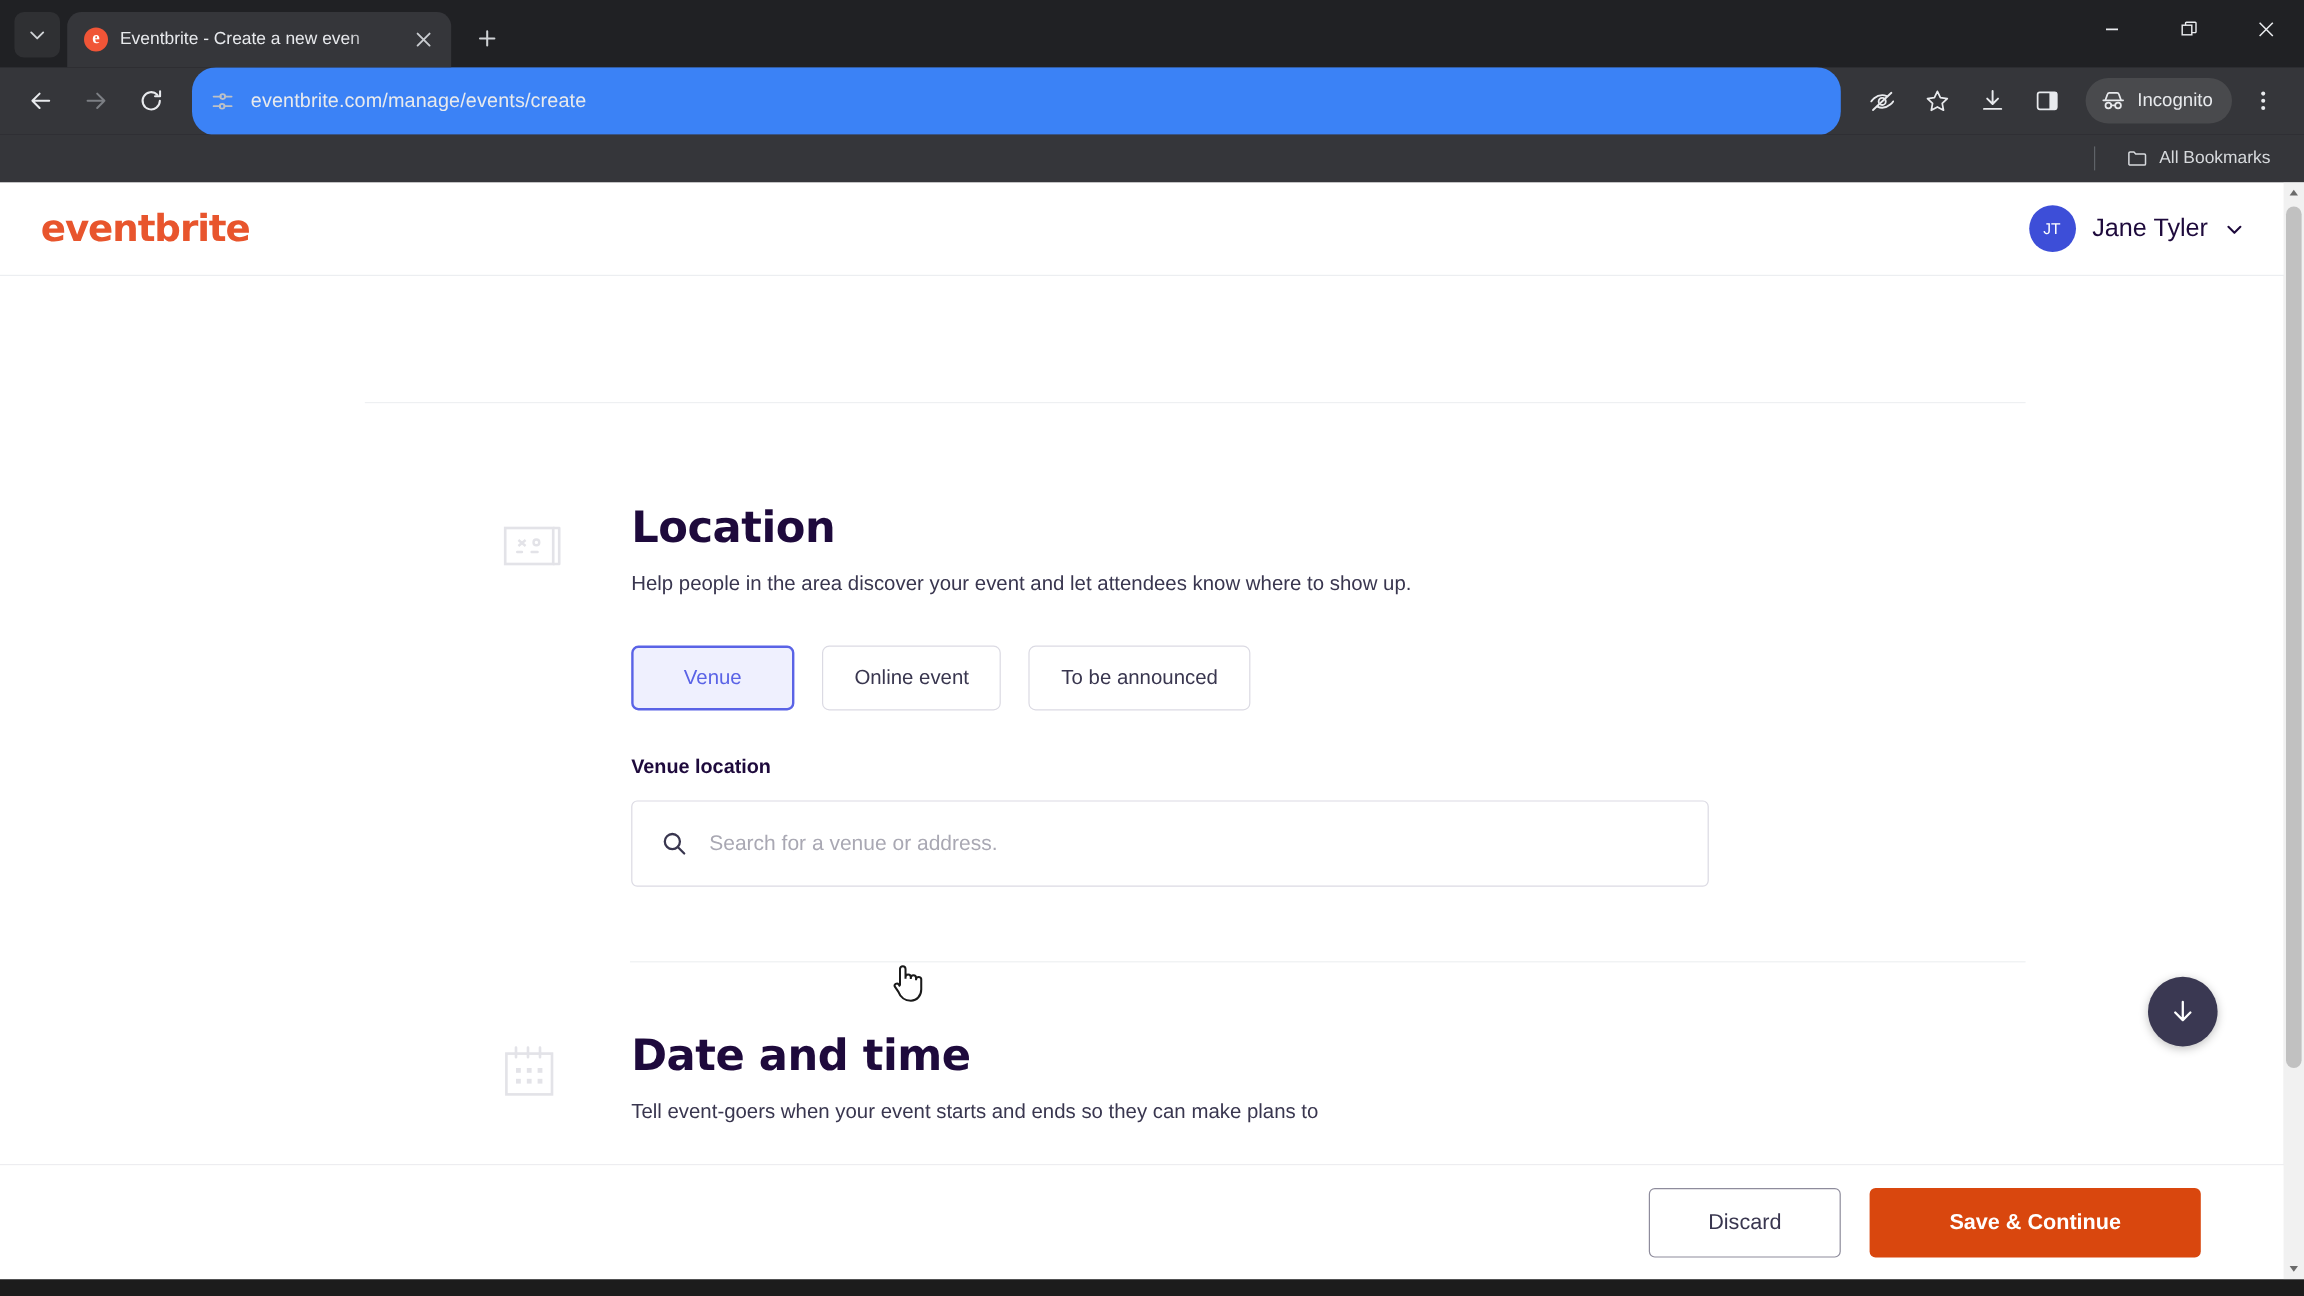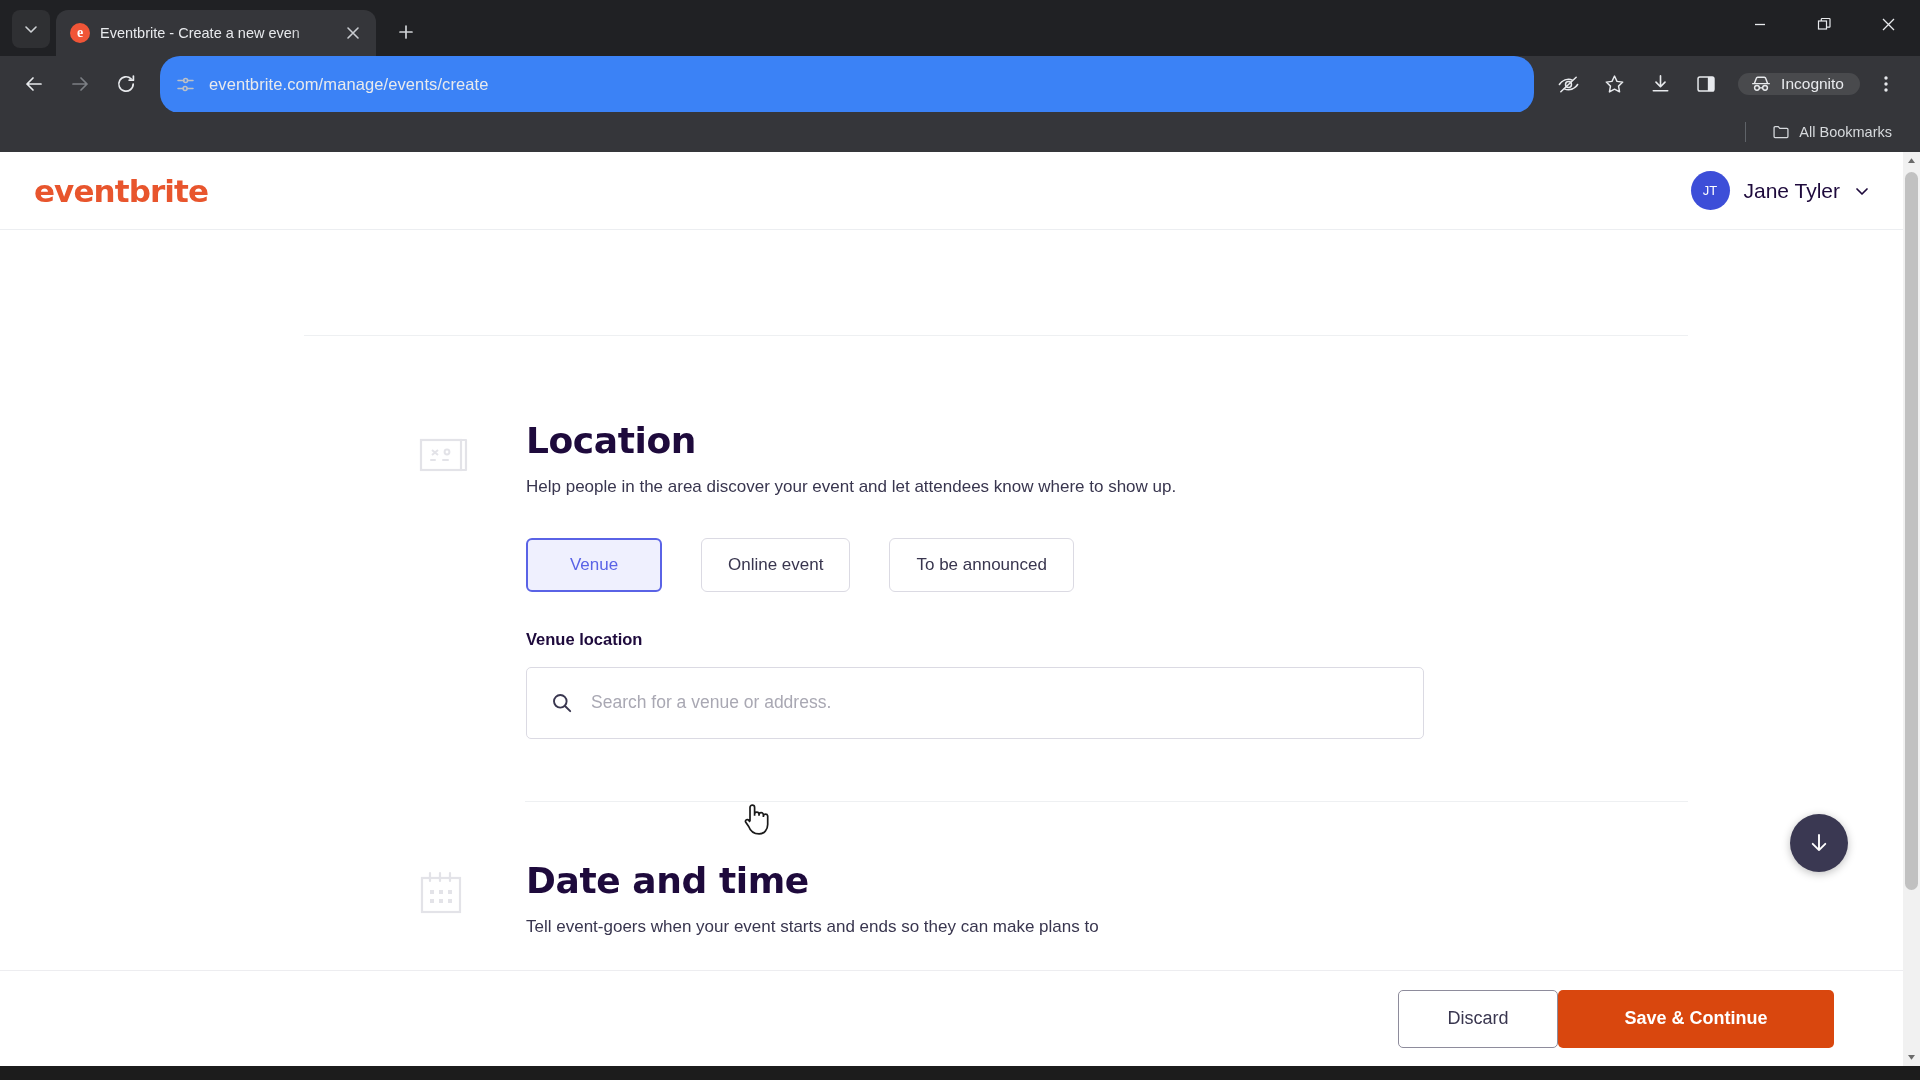--- a/index.html
+++ b/index.html
@@ -51,21 +51,21 @@
     padding: 0 14px; gap: 6px; flex:0 0 56px;
   }
   .navbtn { width:40px;height:40px;border-radius:50%;display:flex;align-items:center;justify-content:center;cursor:pointer; flex:0 0 40px;}
   .omnibox {
     flex:1; height:57px; background:#3b82f6; border-radius:20px;
     display:flex; align-items:center; padding:0 16px; gap:14px; margin:0 8px; cursor:text;
   }
   .omnibox-url { color:#e8eaed; font-size:16.5px; letter-spacing:.1px; }
   .tb-icon { width:40px;height:40px;display:flex;align-items:center;justify-content:center;cursor:pointer; flex:0 0 40px;}
   .incognito-pill {
-    height:22px; border-radius:19px; background:#494a4d; display:flex; align-items:center;
+    height:38px; border-radius:19px; background:#494a4d; display:flex; align-items:center;
     gap:9px; padding:0 16px 0 12px; cursor:pointer; margin-left:6px;
   }
   .incognito-pill span { color:#e8eaed; font-size:15.5px; }
 
   .bookmarkbar {
     height:40px; background:#35363a; display:flex; align-items:center;
     justify-content:flex-end; padding-right:22px; gap:10px; flex:0 0 40px;
   }
   .bm-divider { width:1px; height:20px; background:#5f6368; margin-right:10px; }
   .bm-item { display:flex;align-items:center;gap:9px;cursor:pointer;padding:4px 6px;border-radius:6px; }
@@ -92,21 +92,21 @@
   .page-inner { padding: 0 0 0 0; }
 
   .divider-top { height:1px; background:#eef0f2; margin: 105px 232px 0 304px; }
 
   .section { display:flex; gap:0; padding-left: 416px; position:relative; }
   .sec-icon { position:absolute; left: 416px; top: 6px; width:56px; height:56px; }
   .sec-body { margin-left: 110px; max-width: 900px; }
   .sec-title { font-size:36px; font-weight:700; color:#1e0a3c; letter-spacing:-0.4px; font-family:"DejaVu Sans", sans-serif; }
   .sec-desc { font-size:17px; color:#39364f; line-height:1.45; margin-top:14px; max-width:660px; }
 
-  .choice-row { display:flex; gap:39px; margin-top:38px; }
+  .choice-row { display:flex; gap:23px; margin-top:38px; }
   .choice {
     height:54px; min-width:136px; padding:0 26px; border:1px solid #dbdae3; border-radius:6px;
     background:#fff; display:flex; align-items:center; justify-content:center;
     font-size:17px; color:#39364f; cursor:pointer; position:relative;
   }
   .choice.selected { border:2px solid #5a63e6; background:#eff0fe; color:#5a63e6; }
 
   .field-label { margin-top:38px; font-size:16.5px; font-weight:700; color:#1e0a3c; }
   .searchbox {
     margin-top:18px; width:898px; height:72px; border:1px solid #dbdae3; border-radius:5px;
@@ -132,21 +132,21 @@
 
   
   .inner-sb { position:absolute; right:0; top:0; width:17px; height:100%; background:#fbfbfb; border-left:1px solid #f0f0f0; z-index:25; }
   .inner-sb .arrow-up, .inner-sb .arrow-dn { position:absolute; left:0; width:17px; height:17px; display:flex; align-items:center; justify-content:center; cursor:pointer;}
   .inner-sb .arrow-up { top:0; } .inner-sb .arrow-dn { bottom:0; }
   .inner-thumb { position:absolute; left:2px; width:13px; top:345px; height:290px; background:#c1c1c1; border-radius:7px; cursor:pointer; }
 
   
   .actionbar {
     height:96px; background:#fff; border-top:1px solid #ededf0;
-    display:flex; align-items:center; justify-content:flex-end; 
+    display:flex; align-items:center; justify-content:flex-end; gap:24px;
     padding-right: 86px; flex:0 0 96px; position:relative; z-index:28;
   }
   .btn-discard {
     width:160px;height:58px;border:1px solid #8e8c9c;border-radius:5px;background:#fff;
     font-size:18px;color:#39364f;cursor:pointer;font-family:"Liberation Sans",sans-serif;
   }
   .btn-save {
     width:276px;height:58px;border:none;border-radius:5px;background:#d9470e;
     font-size:18px;font-weight:700;color:#fff;cursor:pointer;font-family:"Liberation Sans",sans-serif;
   }

